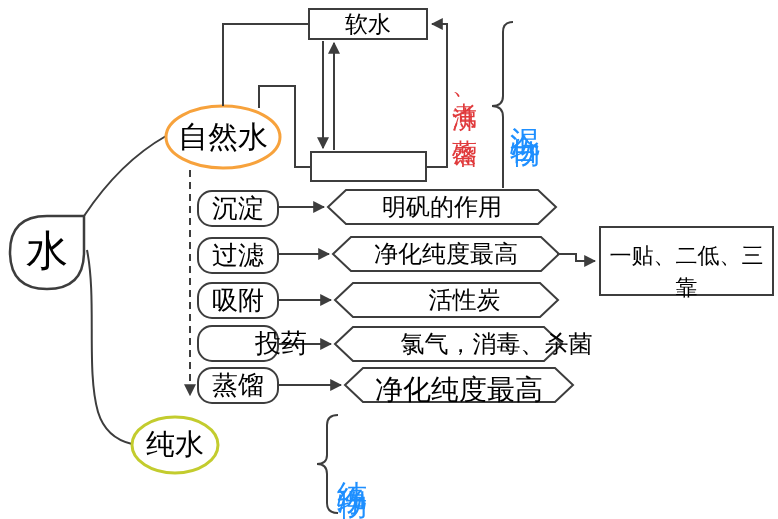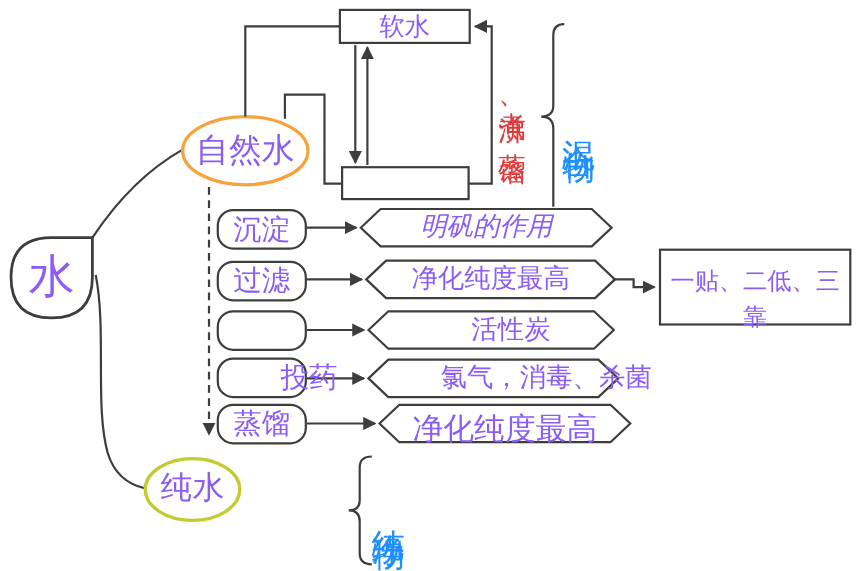--- a/index.html
+++ b/index.html
@@ -7,21 +7,21 @@
     position:relative;
     width:778px;height:519px;
     background:#ffffff;
     font-family:"Liberation Sans", sans-serif;
     overflow:hidden;
   }
   #wires{position:absolute;left:0;top:0;width:778px;height:519px;}
   .lbl{
     position:absolute;
     display:flex;align-items:center;justify-content:center;
-    color:#8b5cf6;
+    color:#000000;
     text-align:center;
     white-space:nowrap;
     line-height:1.15;
   }
   .lbl.wrap{white-space:normal;}
   .vtext{
     position:absolute;
     writing-mode:vertical-rl;
     text-orientation:upright;
     text-align:center;
@@ -97,24 +97,25 @@
 
   <div class="lbl" style="left:309px;top:9px;width:118px;height:30px;font-size:23px;">软水</div>
 
 
   <div class="vtext red" style="left:452px;top:22px;height:165px;font-size:25px;letter-spacing:4px;">煮沸、蒸馏</div>
 
   <div class="vtext blue" style="left:510px;top:54px;height:115px;font-size:30px;letter-spacing:6px;">混合物</div>
 
   <div class="lbl" style="left:198px;top:191px;width:80px;height:35px;font-size:26px;">沉淀</div>
   <div class="lbl" style="left:198px;top:238px;width:80px;height:35px;font-size:26px;">过滤</div>
+  <div class="lbl" style="left:198px;top:283px;width:80px;height:35px;font-size:26px;">吸附</div>
   <div class="lbl" style="left:198px;top:326px;width:80px;height:35px;font-size:26px;padding-left:43px;">投药</div>
   <div class="lbl" style="left:198px;top:368px;width:80px;height:35px;font-size:26px;">蒸馏</div>
 
-  <div class="lbl" style="left:346px;top:190px;width:192px;height:34px;font-size:24px;font-style:italic;">明矾的作用</div>
+  <div class="lbl" style="left:346px;top:190px;width:192px;height:34px;font-size:24px;">明矾的作用</div>
   <div class="lbl" style="left:351px;top:237px;width:190px;height:34px;font-size:24px;">净化纯度最高</div>
   <div class="lbl" style="left:371px;top:283px;width:187px;height:34px;font-size:24px;">活性炭</div>
   <div class="lbl" style="left:353px;top:327px;width:191px;height:34px;font-size:24px;margin-left:48px;">氯气，消毒、杀菌</div>
   <div class="lbl" style="left:363px;top:368px;width:192px;height:44px;font-size:28px;">净化纯度最高</div>
 
   <div class="lbl wrap" style="left:608px;top:240px;width:157px;height:64px;font-size:22px;line-height:1.45;">一贴、二低、三靠</div>
 
   <div class="lbl" style="left:132px;top:417px;width:86px;height:56px;font-size:29px;">纯水</div>
 
   <div class="vtext blue" style="left:337px;top:410px;height:108px;font-size:30px;letter-spacing:5px;">纯净物</div>

